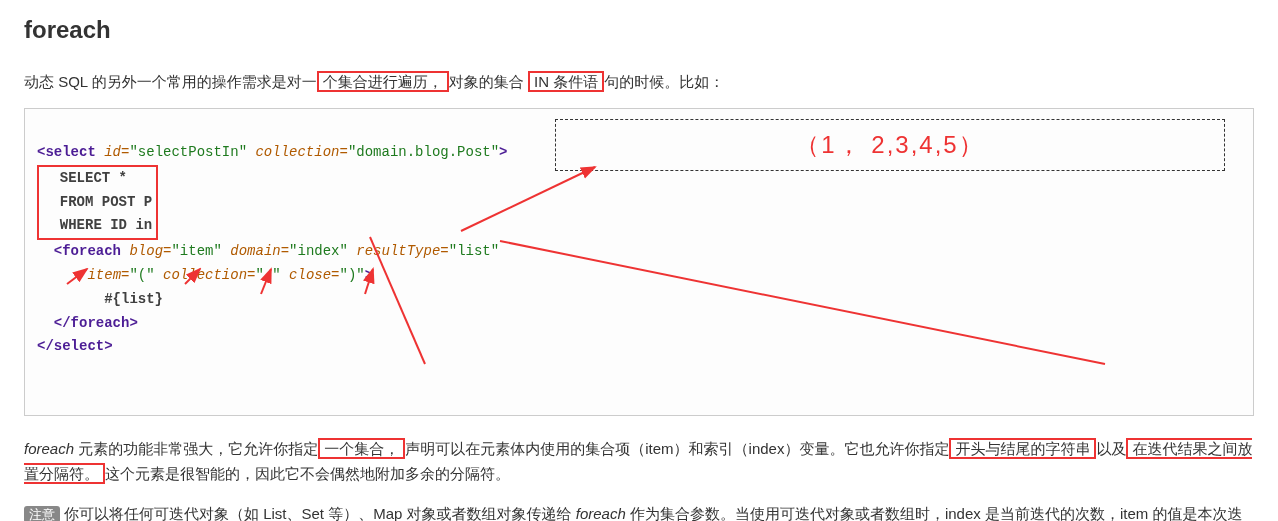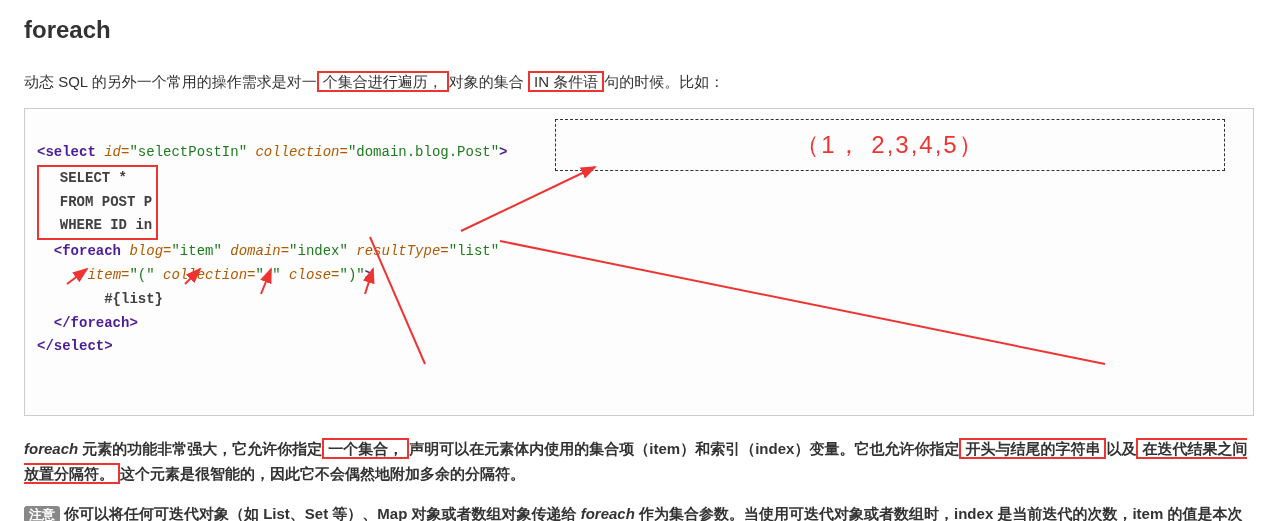--- a/index.html
+++ b/index.html
@@ -57,21 +57,21 @@
       letter-spacing: 2px;
       font-family: "Microsoft YaHei", sans-serif;
     }
 
     .svg-annot {
       position: absolute;
       top: 0; left: 0;
       pointer-events: none;
     }
 
-    .para { margin-bottom: 14px; font-weight: bold; }
+    .para { margin-bottom: 14px; }
     em { font-style: italic; }
     .notice-tag {
       background: #888;
       color: #fff;
       font-size: 13px;
       padding: 1px 5px;
       border-radius: 3px;
       margin-right: 4px;
     }
   </style>

